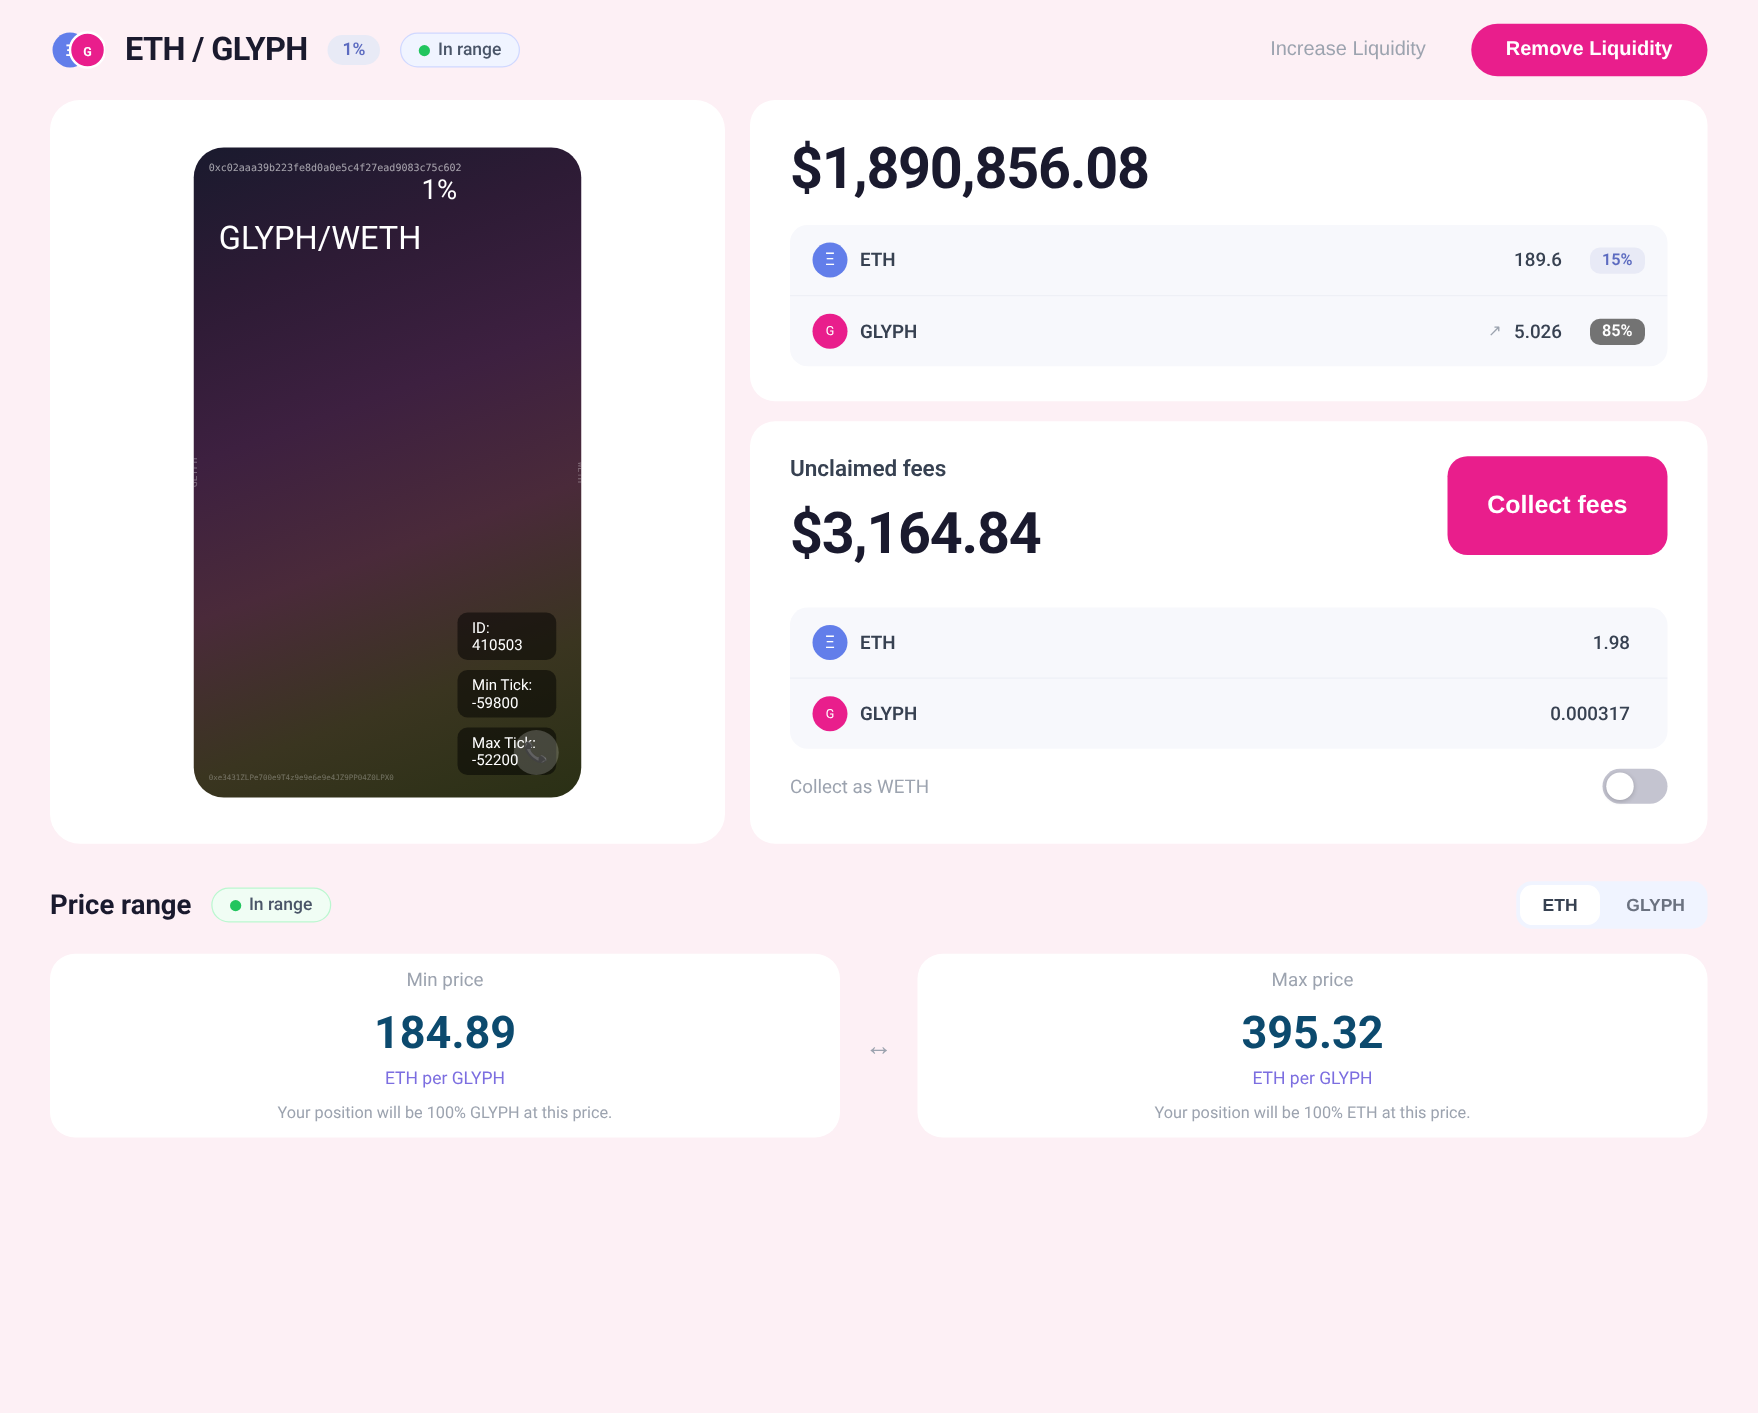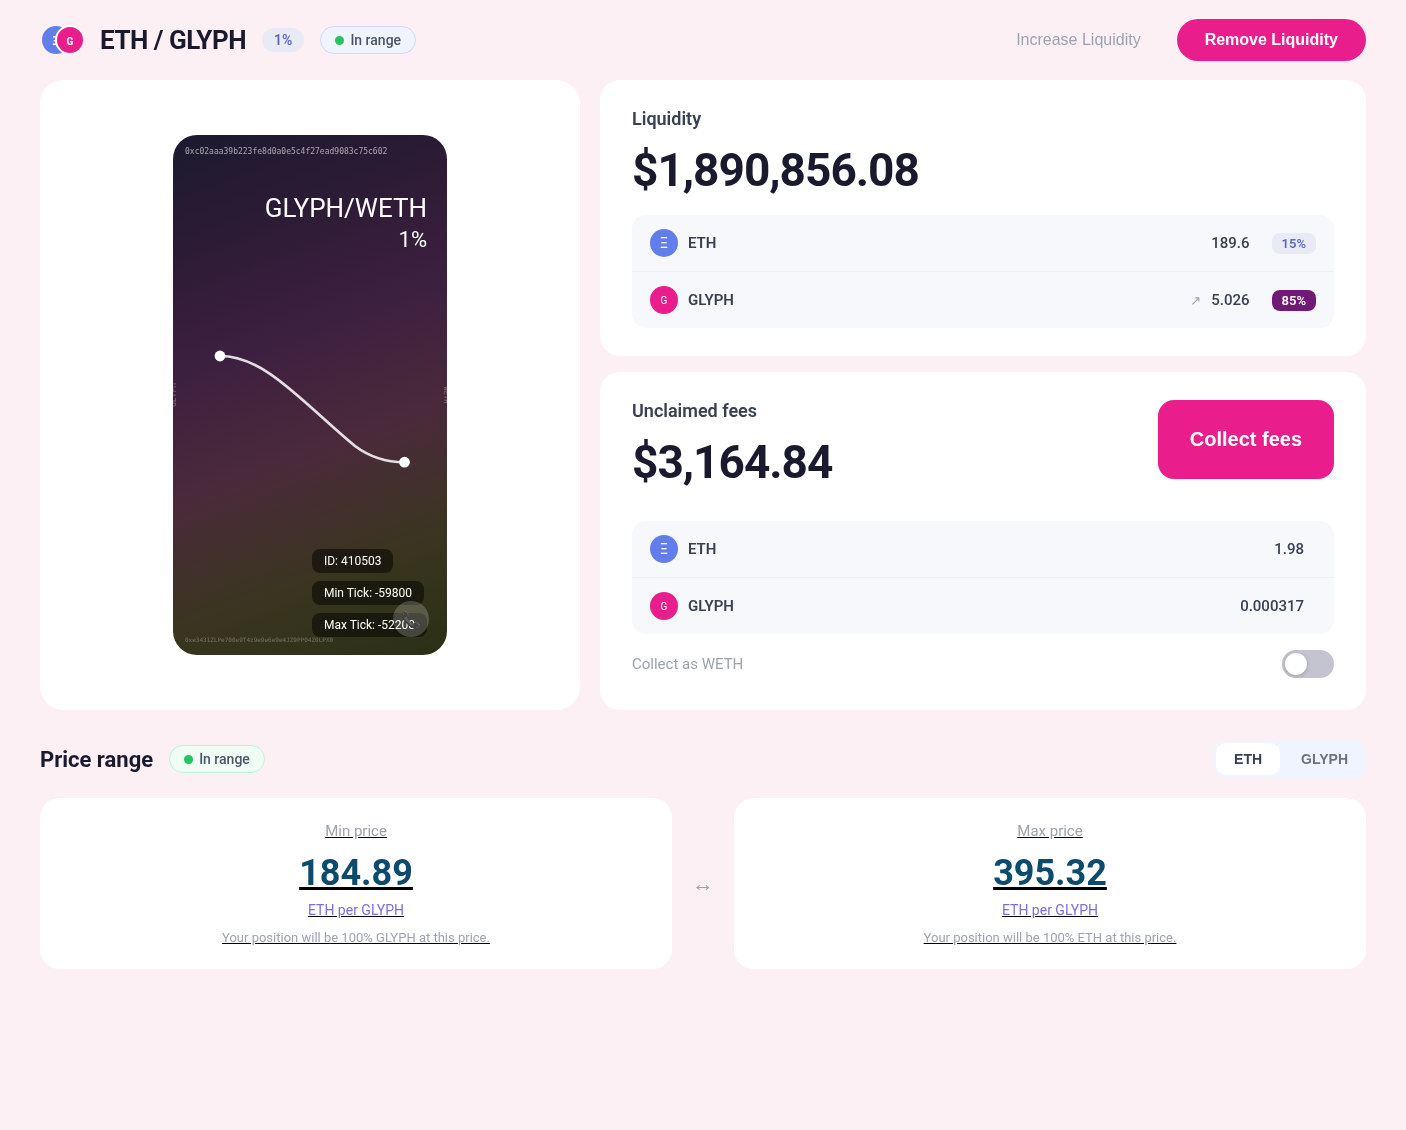--- a/index.html
+++ b/index.html
@@ -90,31 +90,29 @@
       background: white;
       border-radius: 24px;
       padding: 30px;
       flex: 0 0 540px;
       display: flex;
       align-items: center;
       justify-content: center;
       min-height: 540px;
     }
     .nft-image {
-      width: 274px;
+      width: 310px;
       height: 520px;
       border-radius: 24px;
       background: linear-gradient(160deg, #1a1a2e 0%, #2d1b35 20%, #3d2040 40%, #4a2a3a 60%, #3a3520 80%, #2a3015 100%);
       position: relative;
       overflow: hidden;
       display: flex;
-      flex-direction: column;
       padding: 18px 20px;
       color: white;
-      align-items: flex-end;
     }
     .nft-address {
       font-size: 8px;
       color: rgba(255,255,255,0.6);
       word-break: break-all;
       position: absolute;
       top: 12px;
       left: 12px;
       right: 12px;
       font-family: monospace;
@@ -271,21 +269,21 @@
     }
     .token-pct {
       background: #e8eaf6;
       color: #5c6bc0;
       border-radius: 8px;
       padding: 3px 10px;
       font-size: 13px;
       font-weight: 600;
     }
     .token-pct-dark {
-      background: #701a75;
+      background: #737373;
       color: white;
     }
 
     
     .fees-header {
       display: flex;
       align-items: flex-start;
       justify-content: space-between;
       margin-bottom: 14px;
     }
@@ -383,23 +381,22 @@
 
     .price-cards {
       display: flex;
       gap: 20px;
       align-items: center;
     }
     .price-card {
       flex: 1;
       background: white;
       border-radius: 20px;
-      padding: 24px;
+      padding: 12px;
       text-align: center;
-      text-decoration: underline;
     }
     .price-card-label {
       font-size: 15px;
       color: #9ca3af;
       margin-bottom: 12px;
     }
     .price-card-value {
       font-size: 36px;
       font-weight: 700;
       color: #0c4a6e;
@@ -473,21 +470,20 @@
         <div class="nft-badge">Max Tick: -52200</div>
       </div>
       <div class="nft-phone-icon">📞</div>
       <div class="nft-bottom-text">0xe3431ZLPe700e9T4z9e9e6e9e4JZ9PP04Z0LPX0</div>
     </div>
   </div>
 
   <div class="right-panel">
 
     <div class="info-card">
-      <div class="card-section-title">Liquidity</div>
       <div class="big-amount">$1,890,856.08</div>
       <div class="token-rows">
 
         <div class="token-row">
           <div class="token-icon token-icon-eth">Ξ</div>
           <span class="token-name">ETH</span>
           <span class="token-amount">189.6</span>
           <span class="token-pct">15%</span>
         </div>
 

